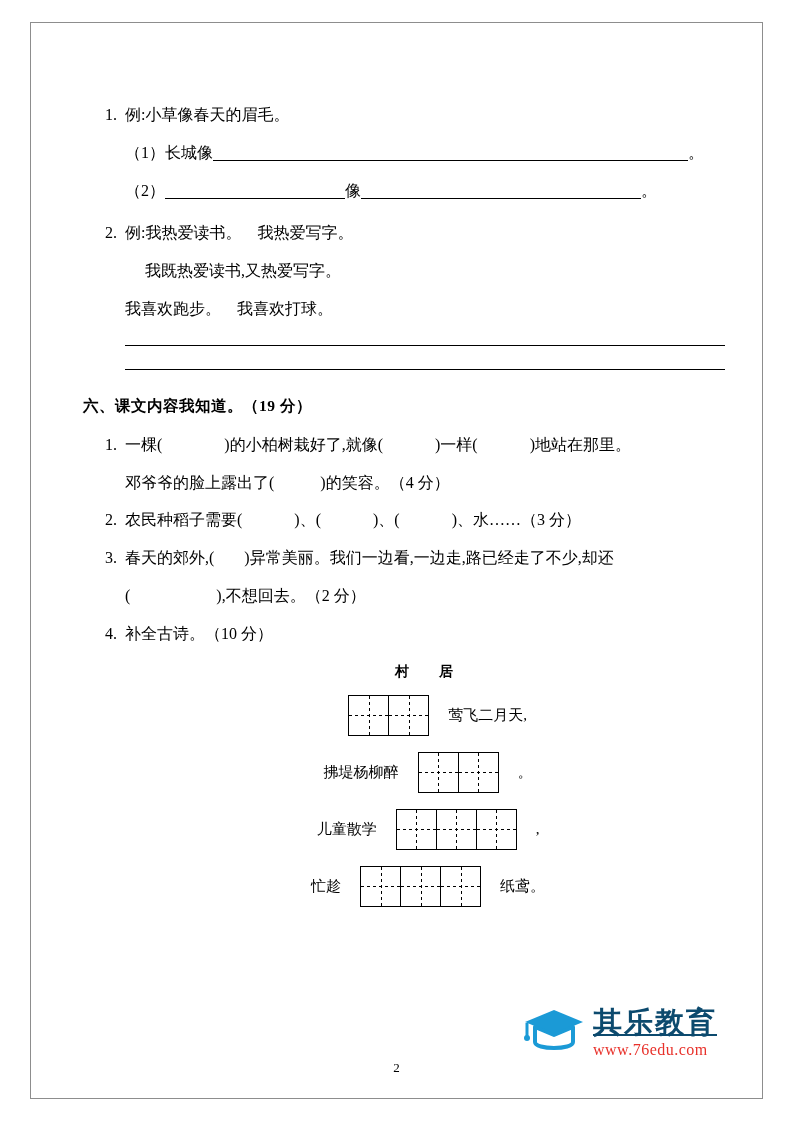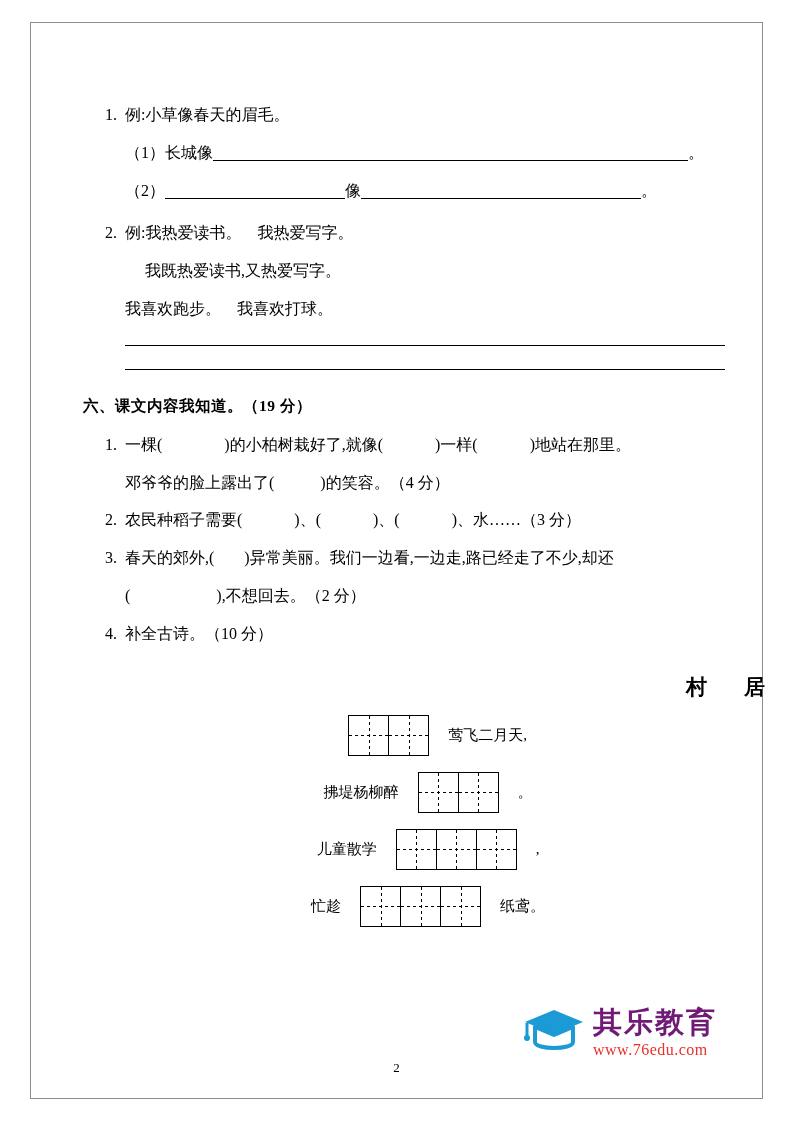--- a/index.html
+++ b/index.html
@@ -75,25 +75,25 @@
   .dotted-mark::after {
     content: "..";
     position: absolute;
     left: 1px;
     bottom: -10px;
     font-size: 15px;
     letter-spacing: 4px;
     color: #000;
   }
   .poem-title {
-    text-align: right;
-    font-size: 21px;
+    text-align: center;
+    font-size: 14px;
     font-weight: bold;
     letter-spacing: 8px;
-    margin: 26px 0 14px 0;
+    margin: 16px 0 14px 0;
   }
   .poem-row {
     display: flex;
     align-items: center;
     justify-content: center;
     margin: 0 0 16px 0;
     font-size: 15px;
     gap: 19px;
   }
   .poem-row .txt { white-space: nowrap; }
@@ -147,23 +147,24 @@
     margin-right: 8px;
   }
   .logo-text {
     display: flex;
     flex-direction: column;
     line-height: 1;
   }
   .logo-cn {
     font-size: 29px;
     font-weight: bold;
-    color: #701a75;
+    color: #0c4a6e;
     letter-spacing: 2px;
     font-family: "Liberation Sans", sans-serif;
+    text-decoration: underline;
   }
   .logo-url {
     font-size: 16px;
     color: #e8312a;
     letter-spacing: 0.5px;
     margin-top: 5px;
     font-family: Liberation Serif, serif;
   }
 </style>
 </head>

